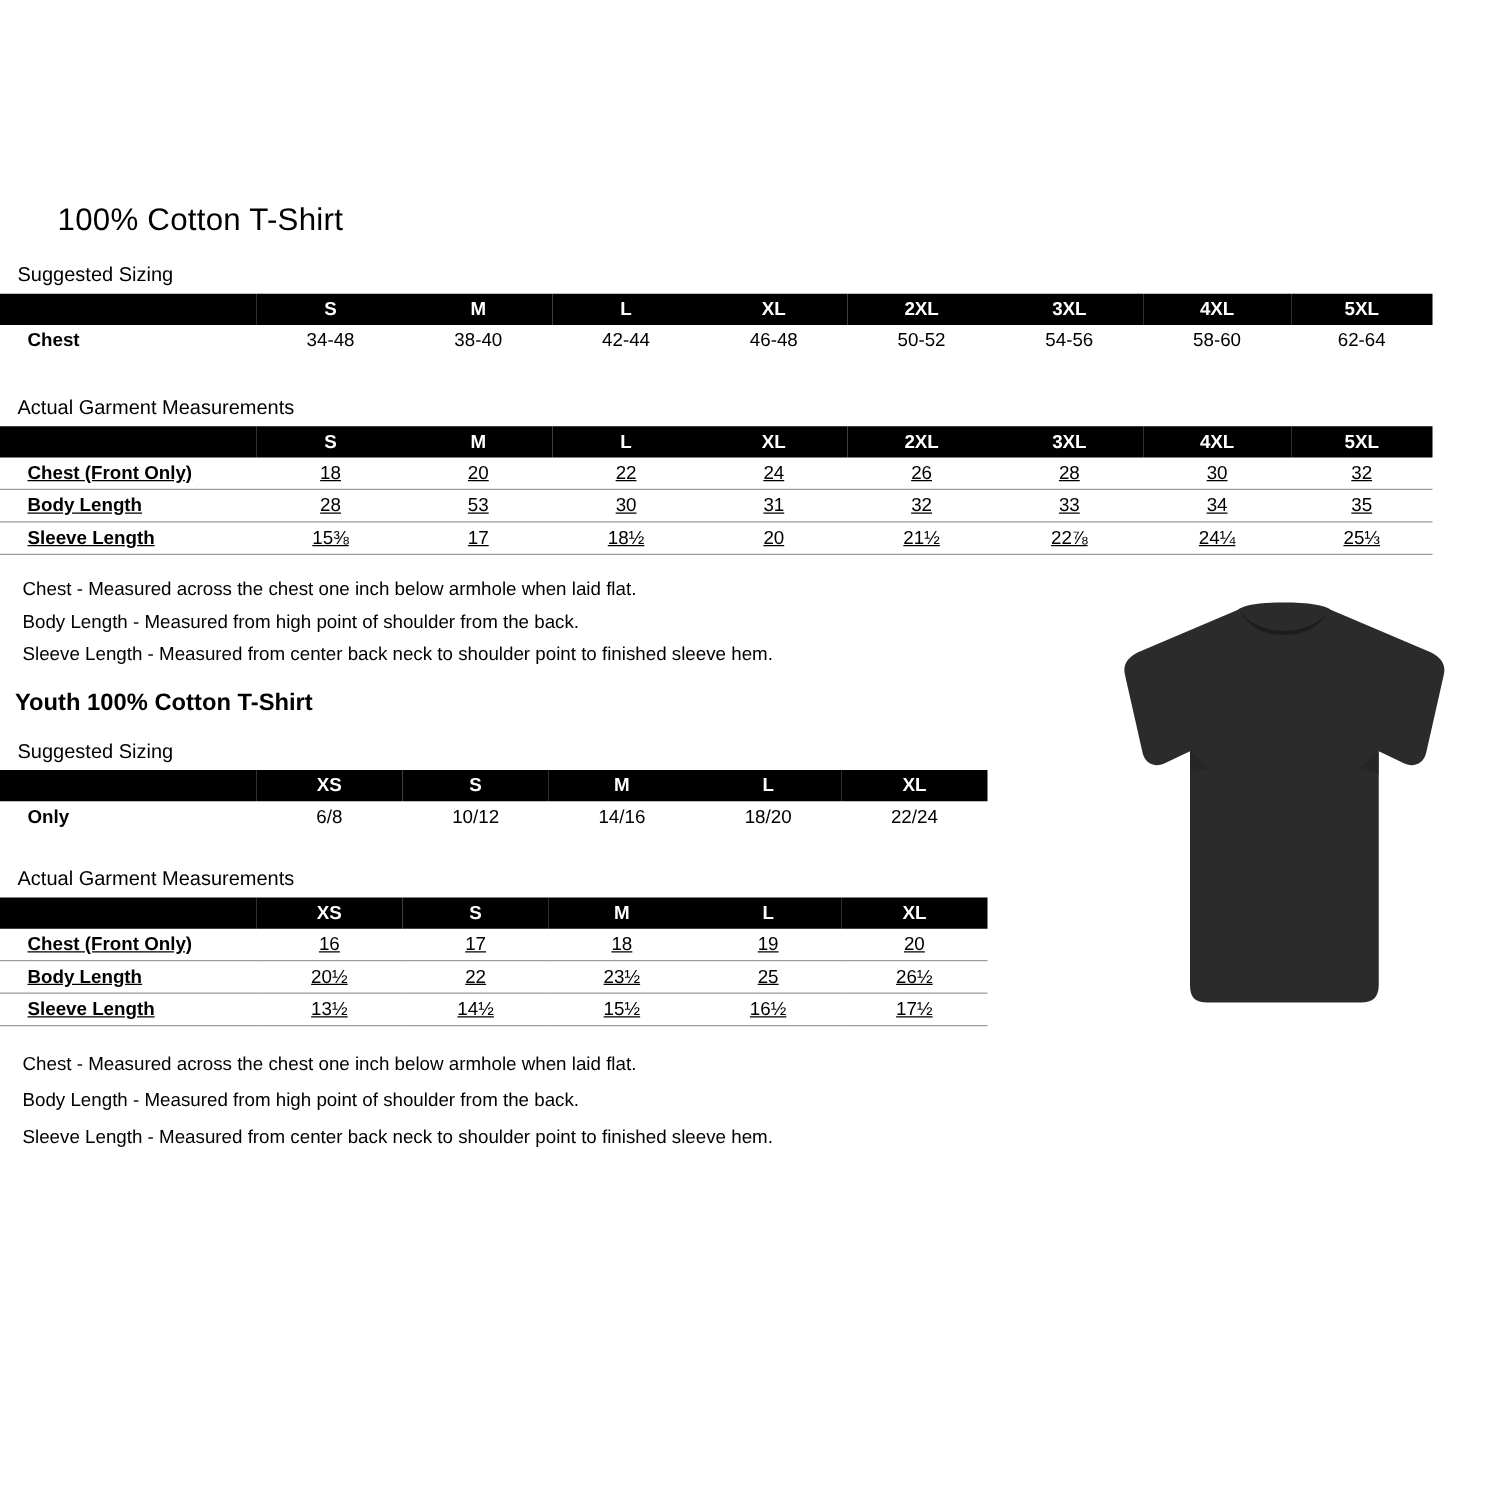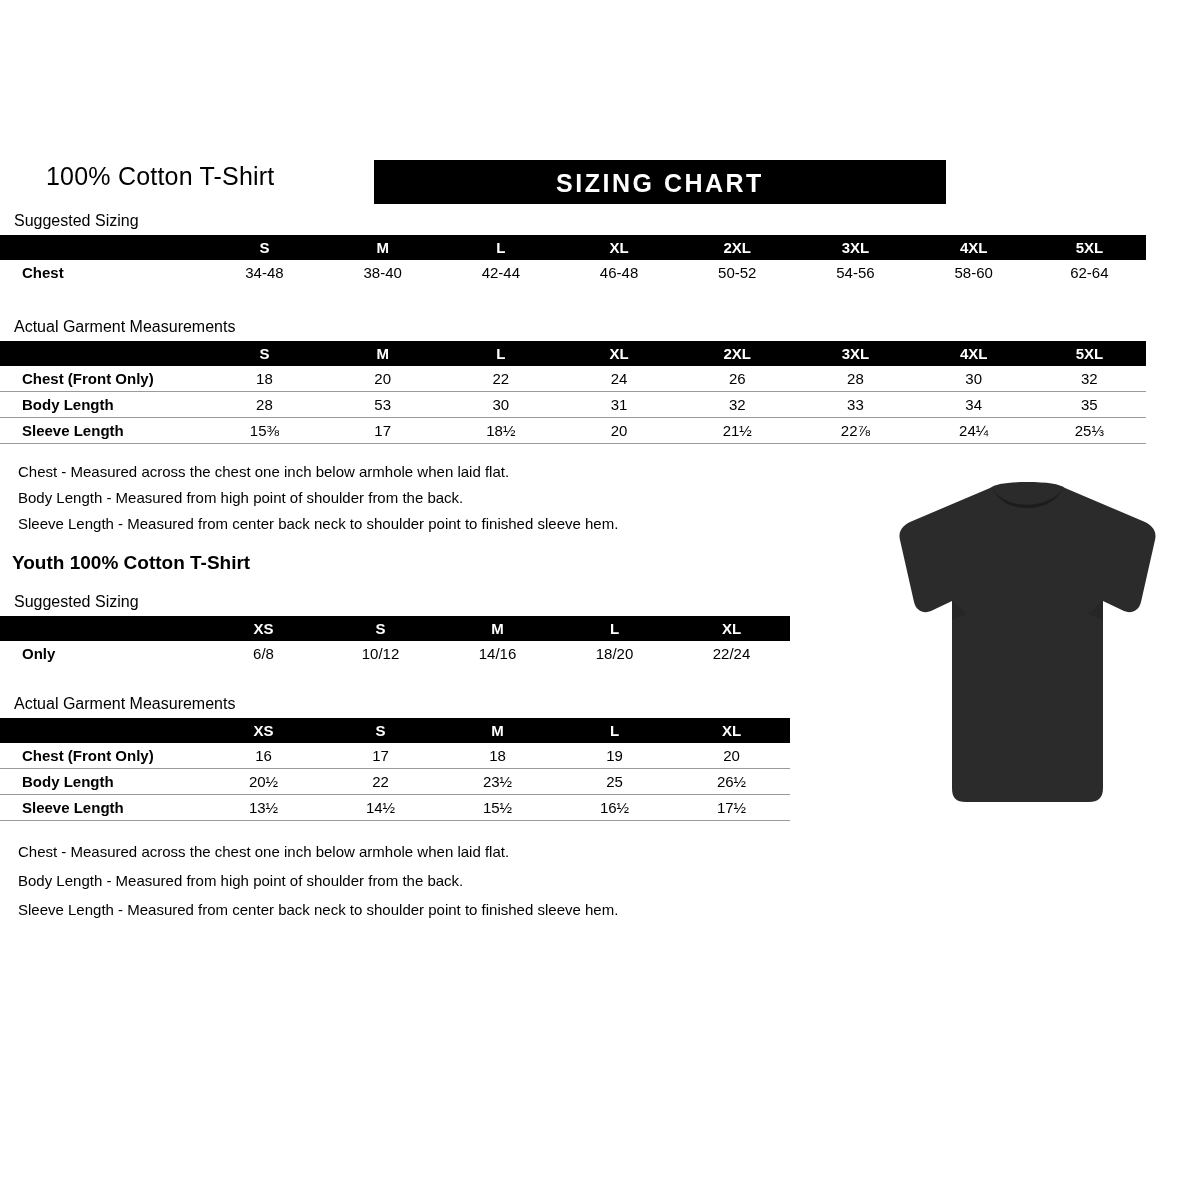--- a/index.html
+++ b/index.html
@@ -98,20 +98,21 @@
     text-align: left;
     padding-left: 22px;
     font-weight: bold;
     font-size: 15px;
   }
   table.chart tbody tr td {
     height: 25px;
   }
   .ruled tbody tr {
     border-bottom: 1px solid #9a9a9a;
+    text-decoration: underline;
   }
   .ruled tbody tr:last-child {
     border-bottom: 1px solid #9a9a9a;
   }
 
   
   .note {
     position: absolute;
     font-size: 15px;
     white-space: nowrap;
@@ -134,23 +135,20 @@
     height: 330px;
   }
 </style>
 </head>
 <body>
 
 <div class="page">
 
   <div class="header-row">
     <div class="main-title">100% Cotton T-Shirt</div>
-    <div class="sizing-chart-banner">
-      <div class="label">SIZING CHART</div>
-    </div>
   </div>
 
   <div class="section-label" style="left:14px; top:212px;">Suggested Sizing</div>
 
   <table class="chart" id="adult-suggested" style="left:0px; top:235px; width:1146px;">
     <colgroup>
       <col style="width:205px">
         <col style="width:118px">
         <col style="width:118px">
         <col style="width:118px">

